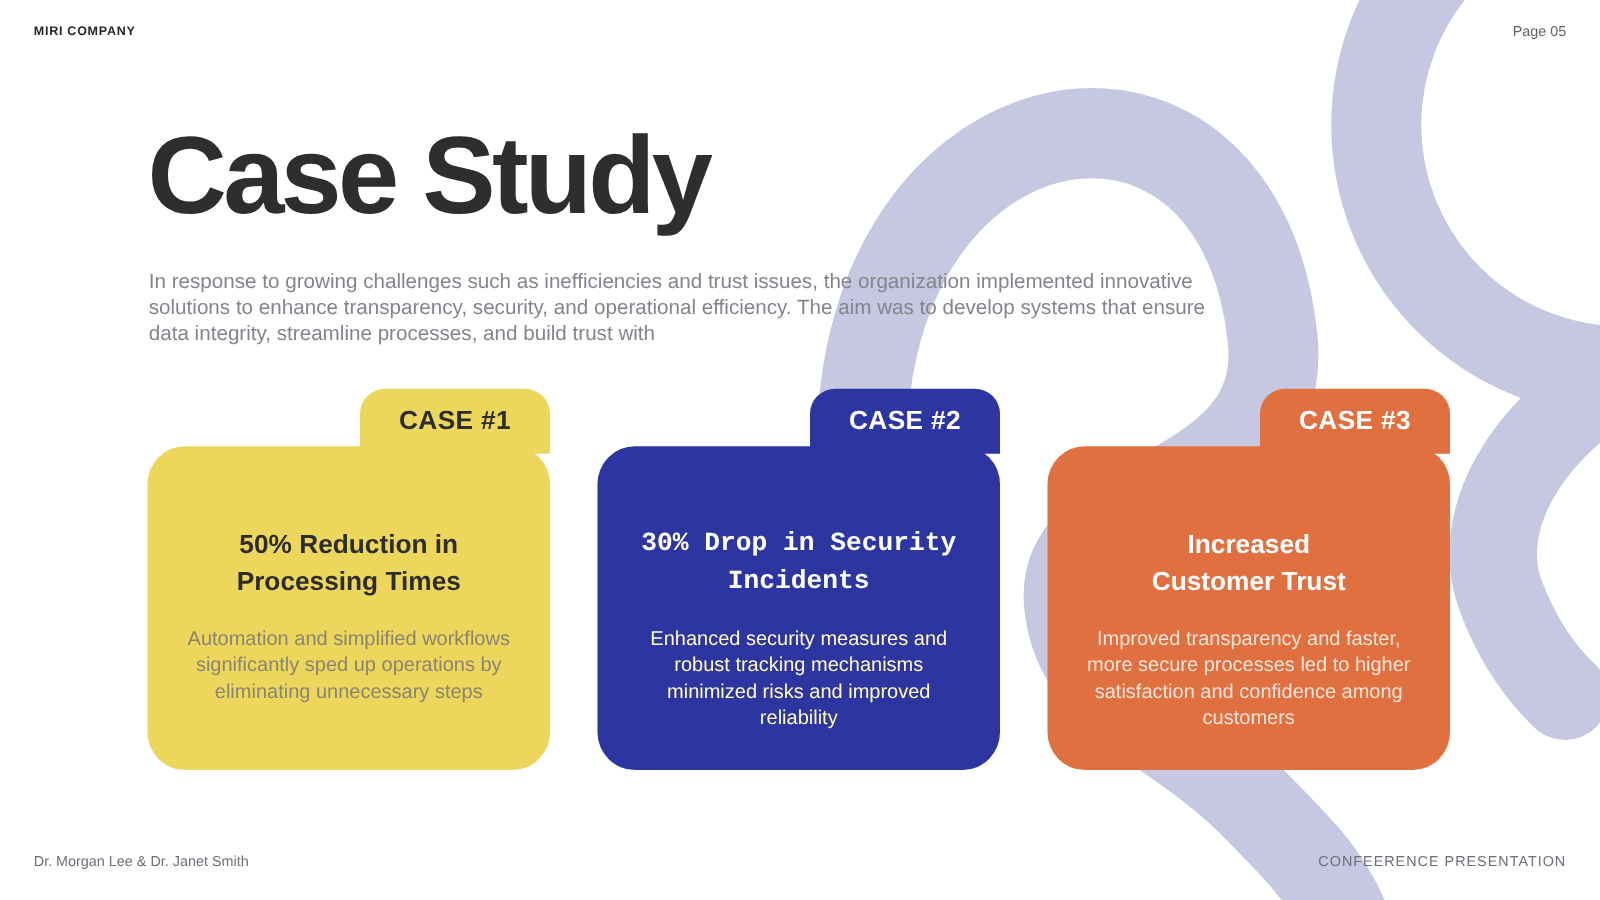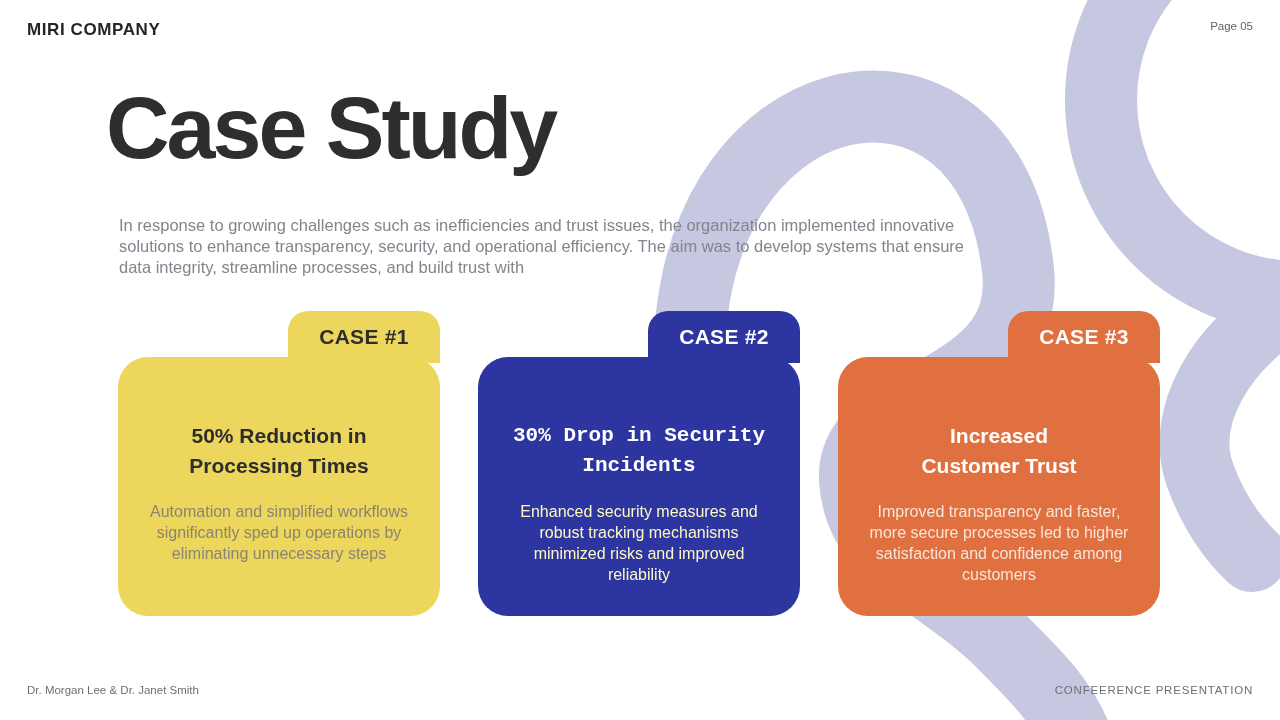--- a/index.html
+++ b/index.html
@@ -7,21 +7,21 @@
     width:1280px;height:720px;position:relative;overflow:hidden;
     background:#ffffff;
     font-family:"Liberation Sans", sans-serif;
   }
   .bg-svg{position:absolute;left:0;top:0;width:1280px;height:720px;z-index:0;}
   .layer{position:absolute;z-index:2;}
 
   
   .hdr-company{
     left:27px;top:20px;
-    font-size:17px;font-weight:700;letter-spacing:.6px;color:#24242b;
+    font-size:10px;font-weight:700;letter-spacing:.6px;color:#24242b;
   }
   .hdr-page{
     right:27px;top:20px;
     font-size:11.5px;color:#63636d;
   }
 
   
   .slide-title{
     left:106px;top:84px;
     font-size:88px;line-height:1.0;font-weight:800;letter-spacing:-3px;color:#2e2e2e;
@@ -60,21 +60,21 @@
 
 <svg class="bg-svg" viewBox="0 0 1280 720" xmlns="http://www.w3.org/2000/svg">
   <path d="M 690 380 C 675 70, 990 10, 1018 270 C 1032 400, 850 390, 855 480 C 860 560, 940 580, 1000 640 C 1040 680, 1060 700, 1075 735" fill="none" stroke-width="72" style="stroke: rgb(198, 199, 224);"></path>
   <circle cx="1298" cy="100" r="197" fill="none" stroke-width="72" style="stroke: rgb(198, 199, 224);"></circle>
   <path d="M 1305 295 C 1215 345, 1180 420, 1200 475 C 1212 508, 1230 536, 1252 557" fill="none" stroke-width="70" stroke-linecap="round" style="stroke: rgb(198, 199, 224);"></path>
 </svg>
 
 <div class="layer hdr-company">MIRI COMPANY</div>
 <div class="layer hdr-page">Page 05</div>
 
-<h1 class="layer slide-title" style="margin:0">Case Study</h1>
+<h1 class="layer slide-title" style="margin:12px">Case Study</h1>
 <p class="layer slide-intro" style="margin:10px">In response to growing challenges such as inefficiencies and trust issues, the organization implemented innovative solutions to enhance transparency, security, and operational efficiency. The aim was to develop systems that ensure data integrity, streamline processes, and build trust with</p>
 
 <div class="card" style="left:118px">
   <div class="card-tab" style="background: rgb(237, 214, 92); color: rgb(45, 45, 45);">CASE #1</div>
   <div class="card-body" style="background: rgb(237, 214, 92);">
     <div class="card-heading" style="color: rgb(45, 45, 45);">50% Reduction in
 Processing Times</div>
     <div class="card-text" style="color: rgb(138, 132, 113);">Automation and simplified workflows significantly sped up operations by eliminating unnecessary steps</div>
   </div>
 </div>

